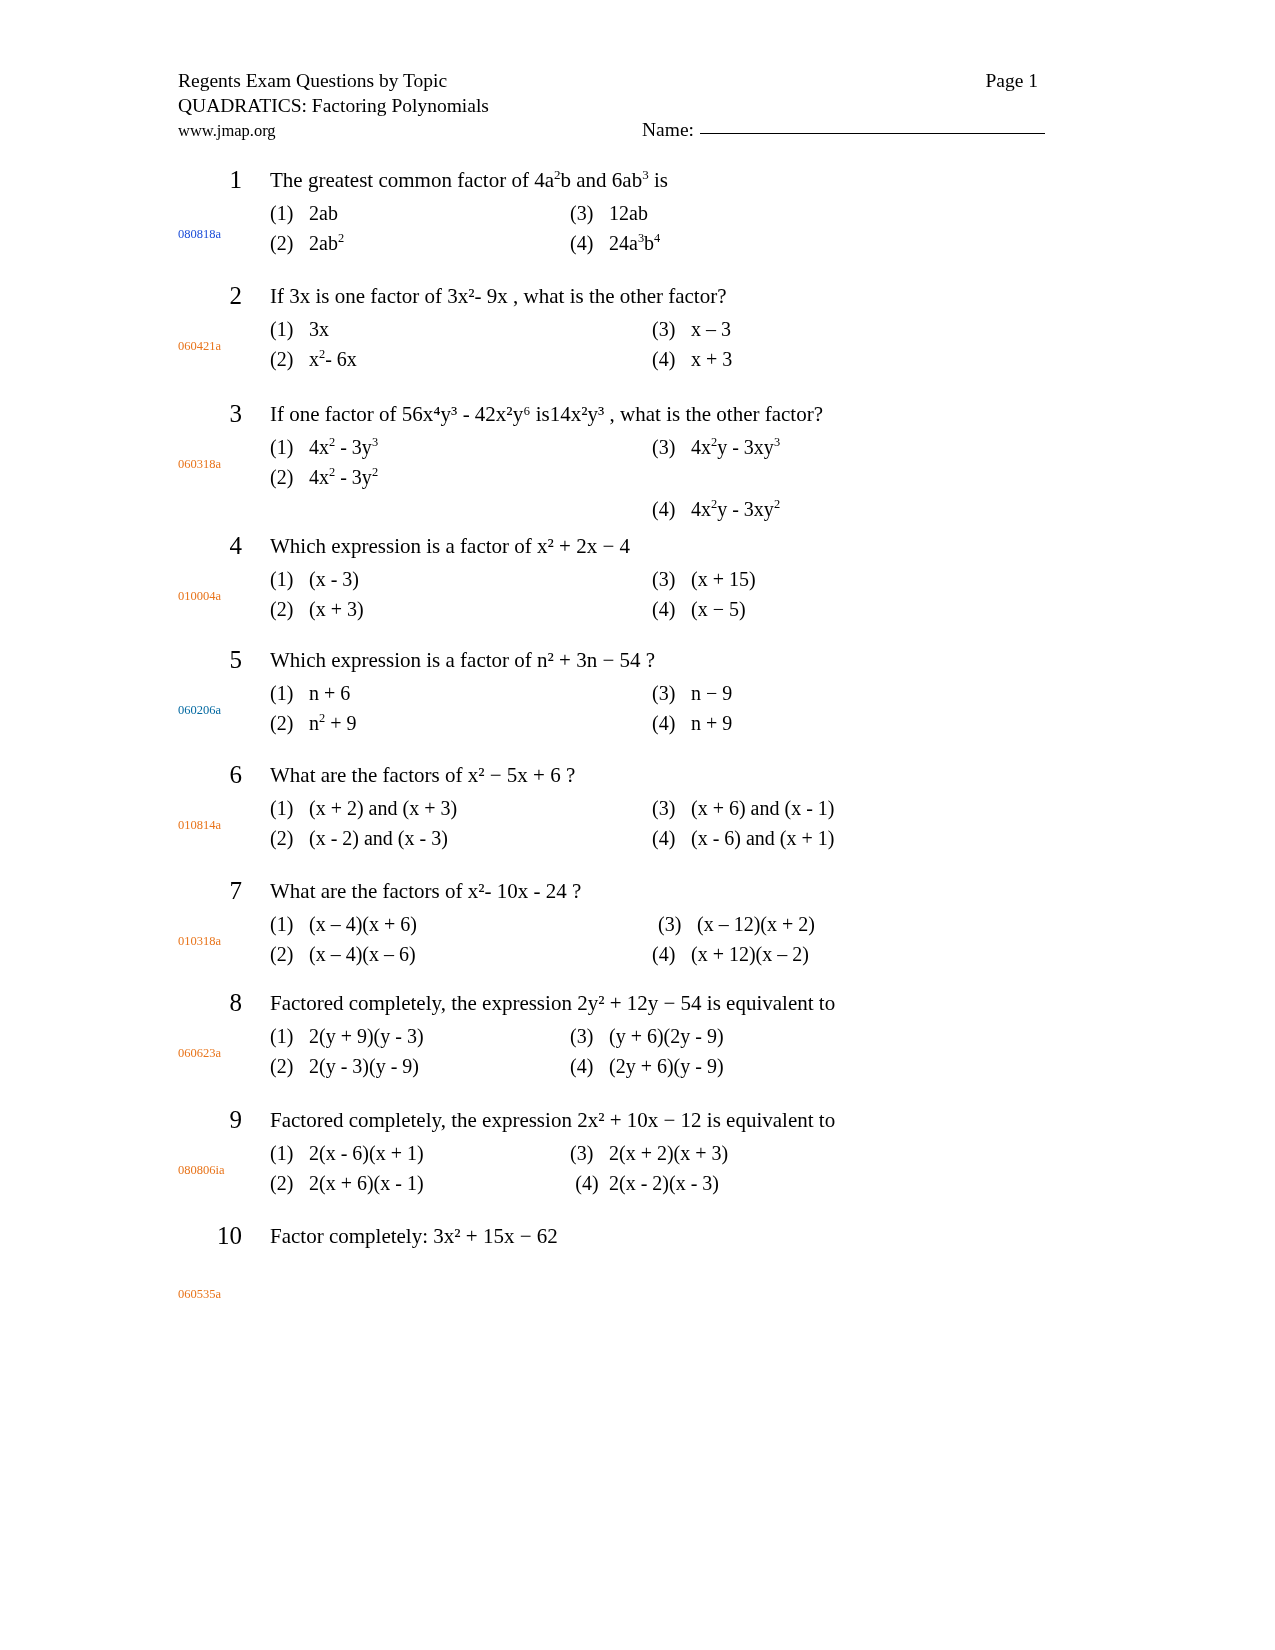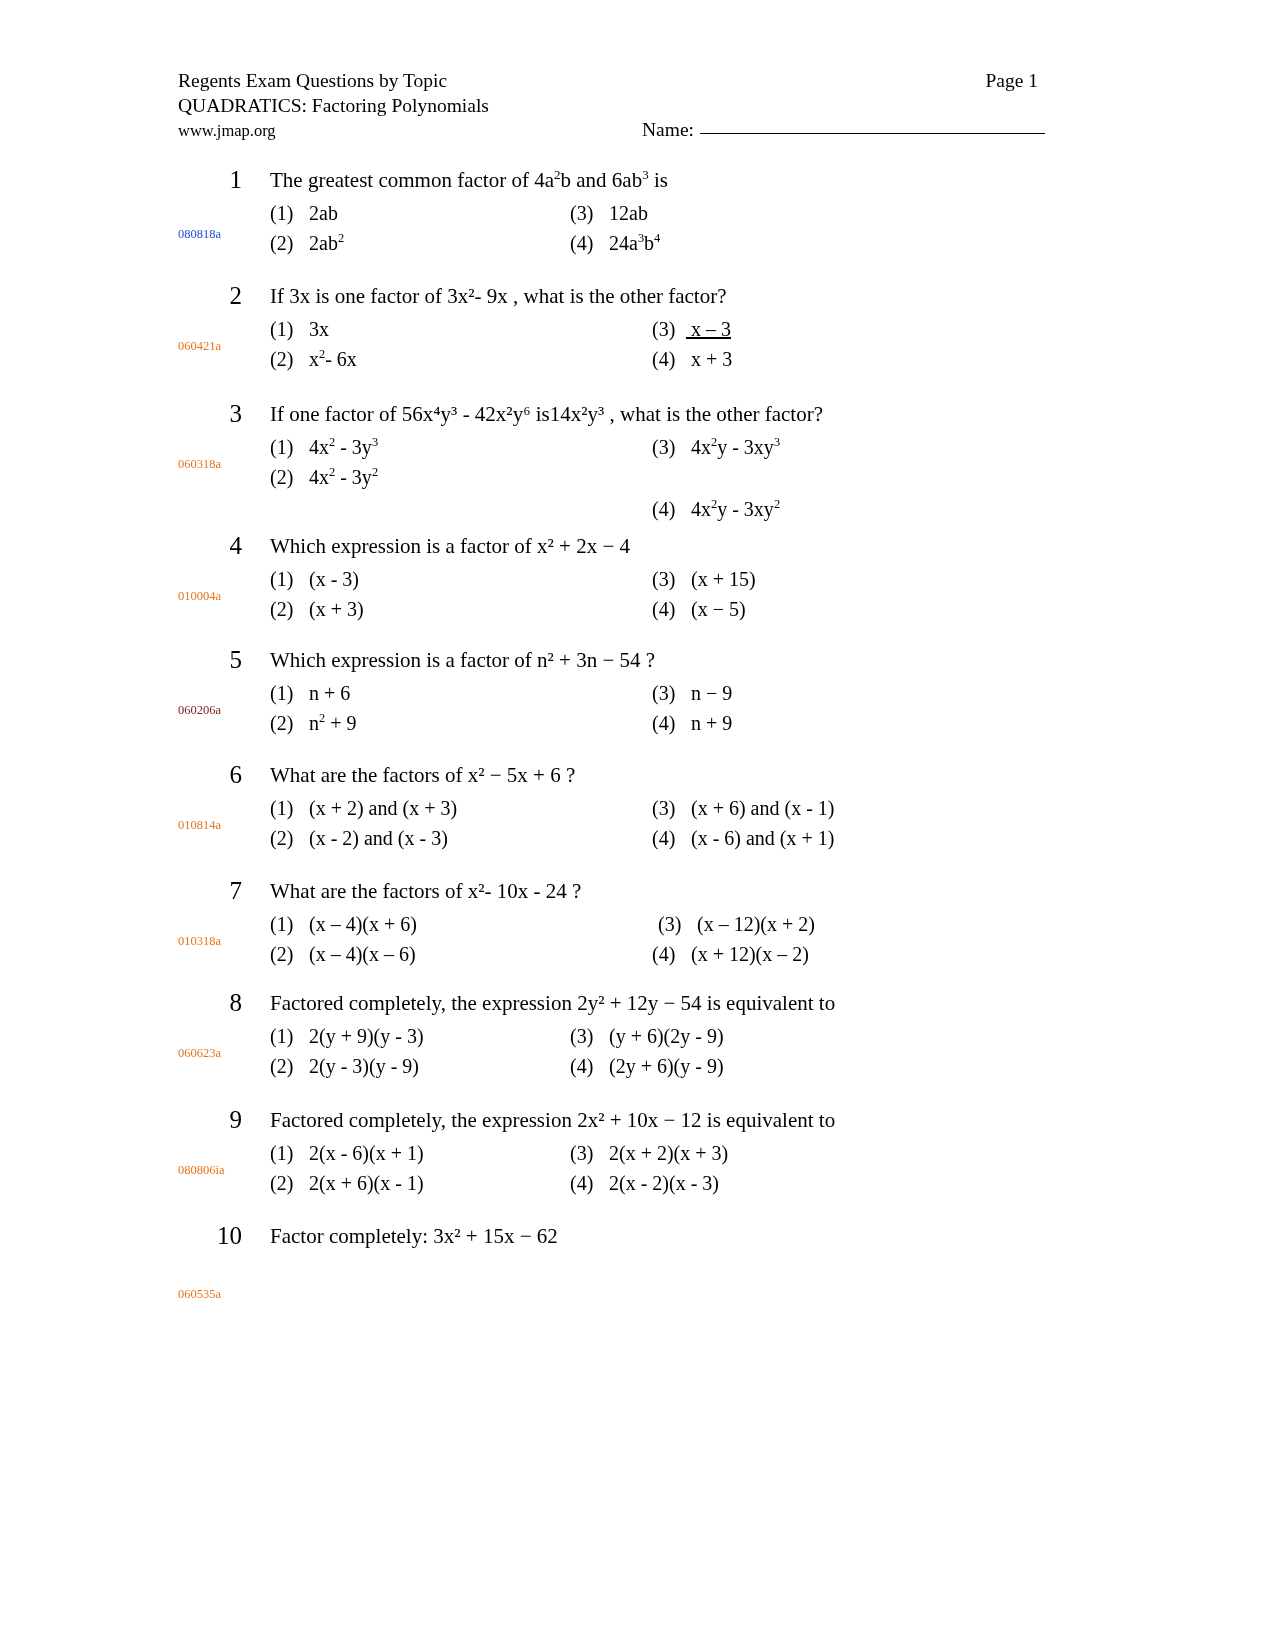--- a/index.html
+++ b/index.html
@@ -154,21 +154,21 @@
           </div>
         </div>
       </div>
       <div class="qblock" style="top: 281px;">
         <div class="qnum">2</div>
         <div class="qid" style="top: 58px; color: rgb(232, 116, 27);">060421a</div>
         <div class="qstem">If 3x is one factor of  3x²- 9x , what is the other factor?</div>
         <div class="choices">
           <div class="crow">
             <span class="c-left"><span style="display:inline-block;min-width:34px">(1)</span> 3x</span>
-            <span class="c-right" style="left: 382px; text-decoration: underline;"><span style="display:inline-block;min-width:34px">(3)</span> x – 3</span>
+            <span class="c-right" style="left: 382px;"><span style="display:inline-block;min-width:34px">(3)</span> x – 3</span>
           </div>
           <div class="crow">
             <span class="c-left"><span style="display:inline-block;min-width:34px">(2)</span> x<sup>2</sup>- 6x</span>
             <span class="c-right" style="left: 382px;"><span style="display:inline-block;min-width:34px">(4)</span> x + 3</span>
           </div>
         </div>
       </div>
       <div class="qblock" style="top: 399px;">
         <div class="qnum">3</div>
         <div class="qid" style="top: 58px; color: rgb(232, 116, 27);">060318a</div>
@@ -194,21 +194,21 @@
             <span class="c-right" style="left: 382px;"><span style="display:inline-block;min-width:34px">(3)</span> (x + 15)</span>
           </div>
           <div class="crow">
             <span class="c-left"><span style="display:inline-block;min-width:34px">(2)</span> (x + 3)</span>
             <span class="c-right" style="left: 382px;"><span style="display:inline-block;min-width:34px">(4)</span> (x − 5)</span>
           </div>
         </div>
       </div>
       <div class="qblock" style="top: 645px;">
         <div class="qnum">5</div>
-        <div class="qid" style="top: 58px; color: #7f1d1d;">060206a</div>
+        <div class="qid" style="top: 58px; color: #0369a1;">060206a</div>
         <div class="qstem">Which expression is a factor of  n² + 3n − 54 ?</div>
         <div class="choices">
           <div class="crow">
             <span class="c-left"><span style="display:inline-block;min-width:34px">(1)</span> n + 6</span>
             <span class="c-right" style="left: 382px;"><span style="display:inline-block;min-width:34px">(3)</span> n − 9</span>
           </div>
           <div class="crow">
             <span class="c-left"><span style="display:inline-block;min-width:34px">(2)</span> n<sup>2</sup> + 9</span>
             <span class="c-right" style="left: 382px;"><span style="display:inline-block;min-width:34px">(4)</span> n + 9</span>
           </div>
@@ -263,21 +263,21 @@
         <div class="qnum">9</div>
         <div class="qid" style="top: 58px; color: rgb(232, 116, 27);">080806ia</div>
         <div class="qstem">Factored completely, the expression  2x² + 10x − 12  is equivalent to</div>
         <div class="choices">
           <div class="crow">
             <span class="c-left"><span style="display:inline-block;min-width:34px">(1)</span> 2(x - 6)(x + 1)</span>
             <span class="c-right" style="left: 300px;"><span style="display:inline-block;min-width:34px">(3)</span> 2(x + 2)(x + 3)</span>
           </div>
           <div class="crow">
             <span class="c-left"><span style="display:inline-block;min-width:34px">(2)</span> 2(x + 6)(x - 1)</span>
-            <span class="c-right" style="left: 300px;"><span style="display:inline-block;min-width:34px">(4)</span> 2(x - 2)(x - 3)</span>
+            <span class="c-right" style="left: 300px; text-align: center;"><span style="display:inline-block;min-width:34px">(4)</span> 2(x - 2)(x - 3)</span>
           </div>
         </div>
       </div>
       <div class="qblock" style="top: 1221px;">
         <div class="qnum">10</div>
         <div class="qid" style="top: 66px; color: rgb(232, 116, 27);">060535a</div>
         <div class="qstem">Factor completely:  3x² + 15x − 62</div>
       </div>
     </div>
 

